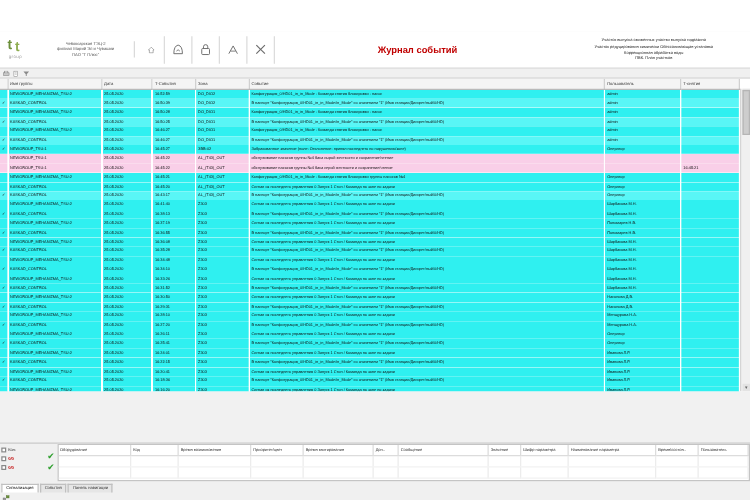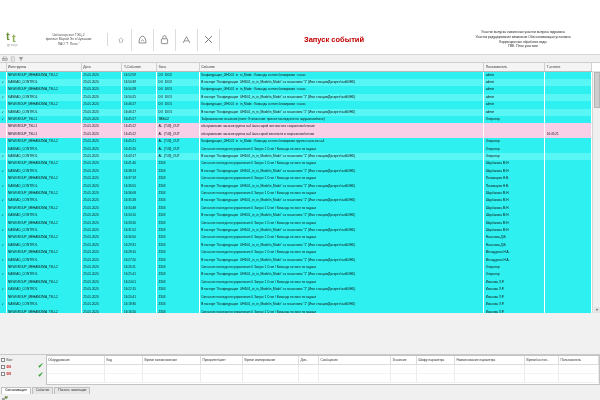--- a/index.html
+++ b/index.html
@@ -184,21 +184,21 @@
       </div>
       <div class="navbtn">
         <svg width="11" height="11" viewBox="0 0 16 16">
           <line x1="3" y1="3" x2="13" y2="13" stroke="#6b6b6b" stroke-width="1.3"></line>
           <line x1="13" y1="3" x2="3" y2="13" stroke="#6b6b6b" stroke-width="1.3"></line>
         </svg>
       </div>
     </div>
 
     <div class="title-wrap">
-      <span class="title">Запуск событий</span>
+      <span class="title">Журнал событий</span>
     </div>
 
     <div class="rightinfo">
       <div>Участок выпуска сжиженных участки выпуска гидразина</div>
       <div>Участок редуцирования химически Обессоливающая установка</div>
       <div>Коррекционная обработка воды</div>
       <div>ПВК. План участков</div>
     </div>
   </div>
 

